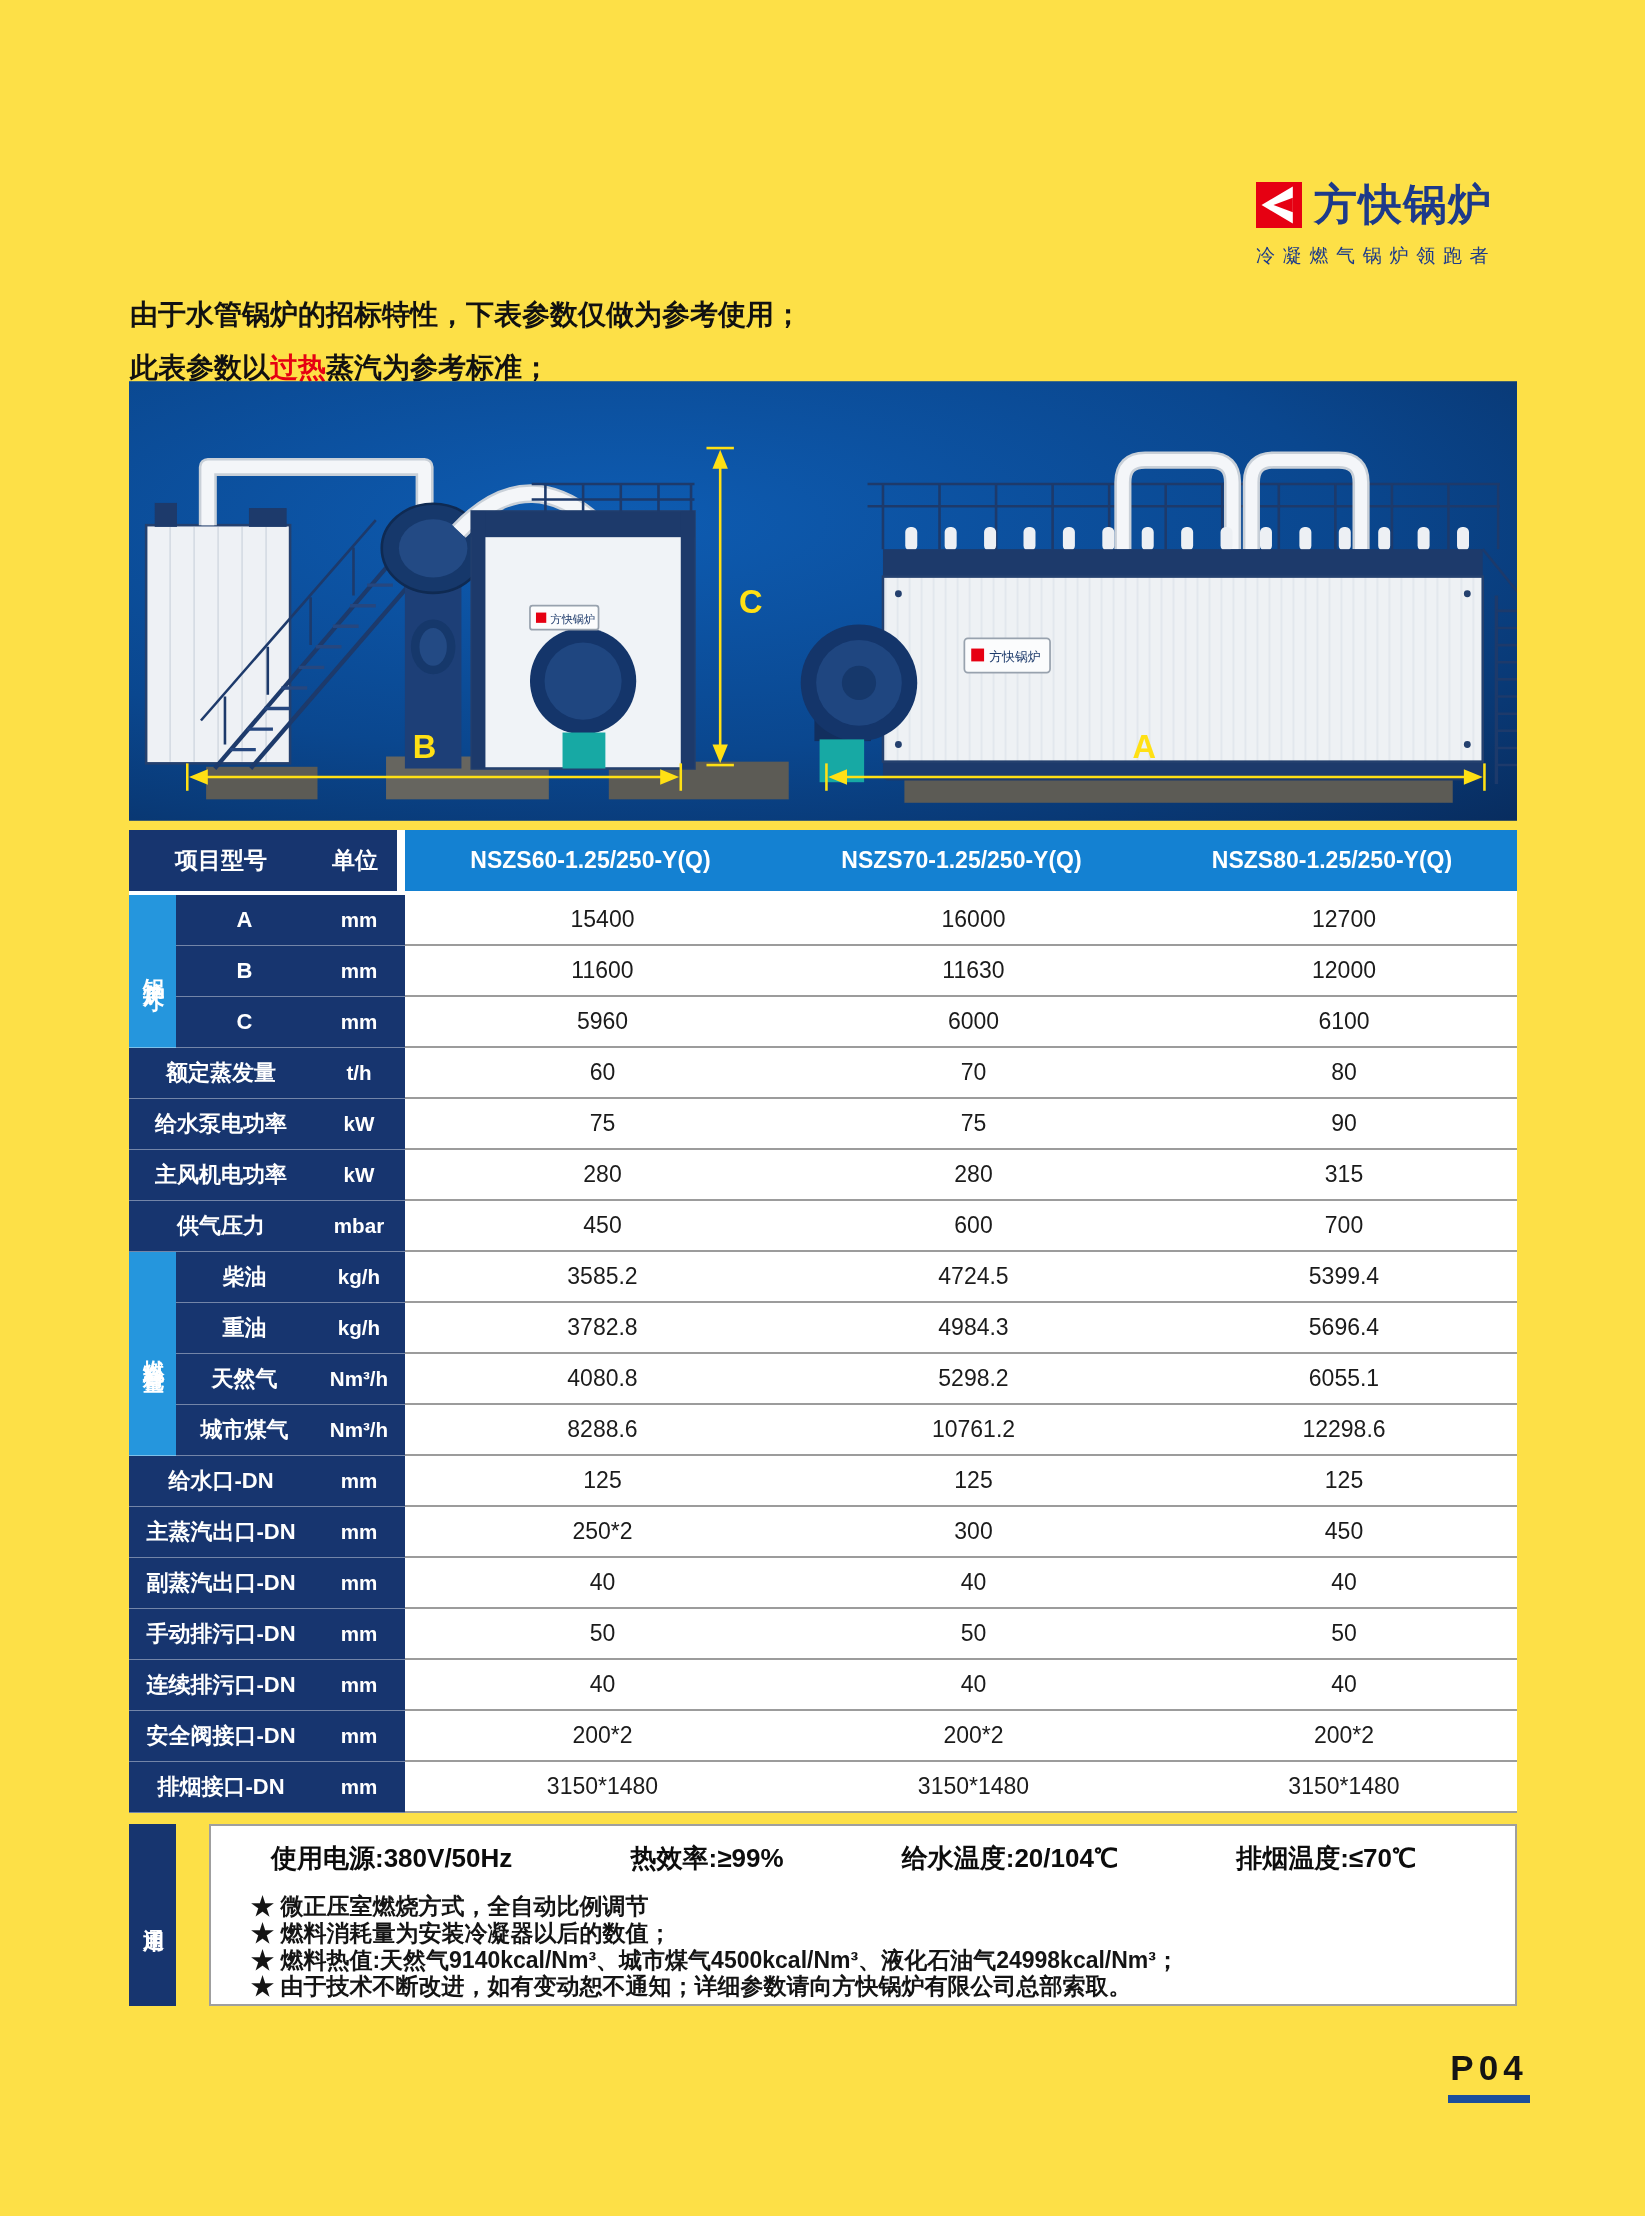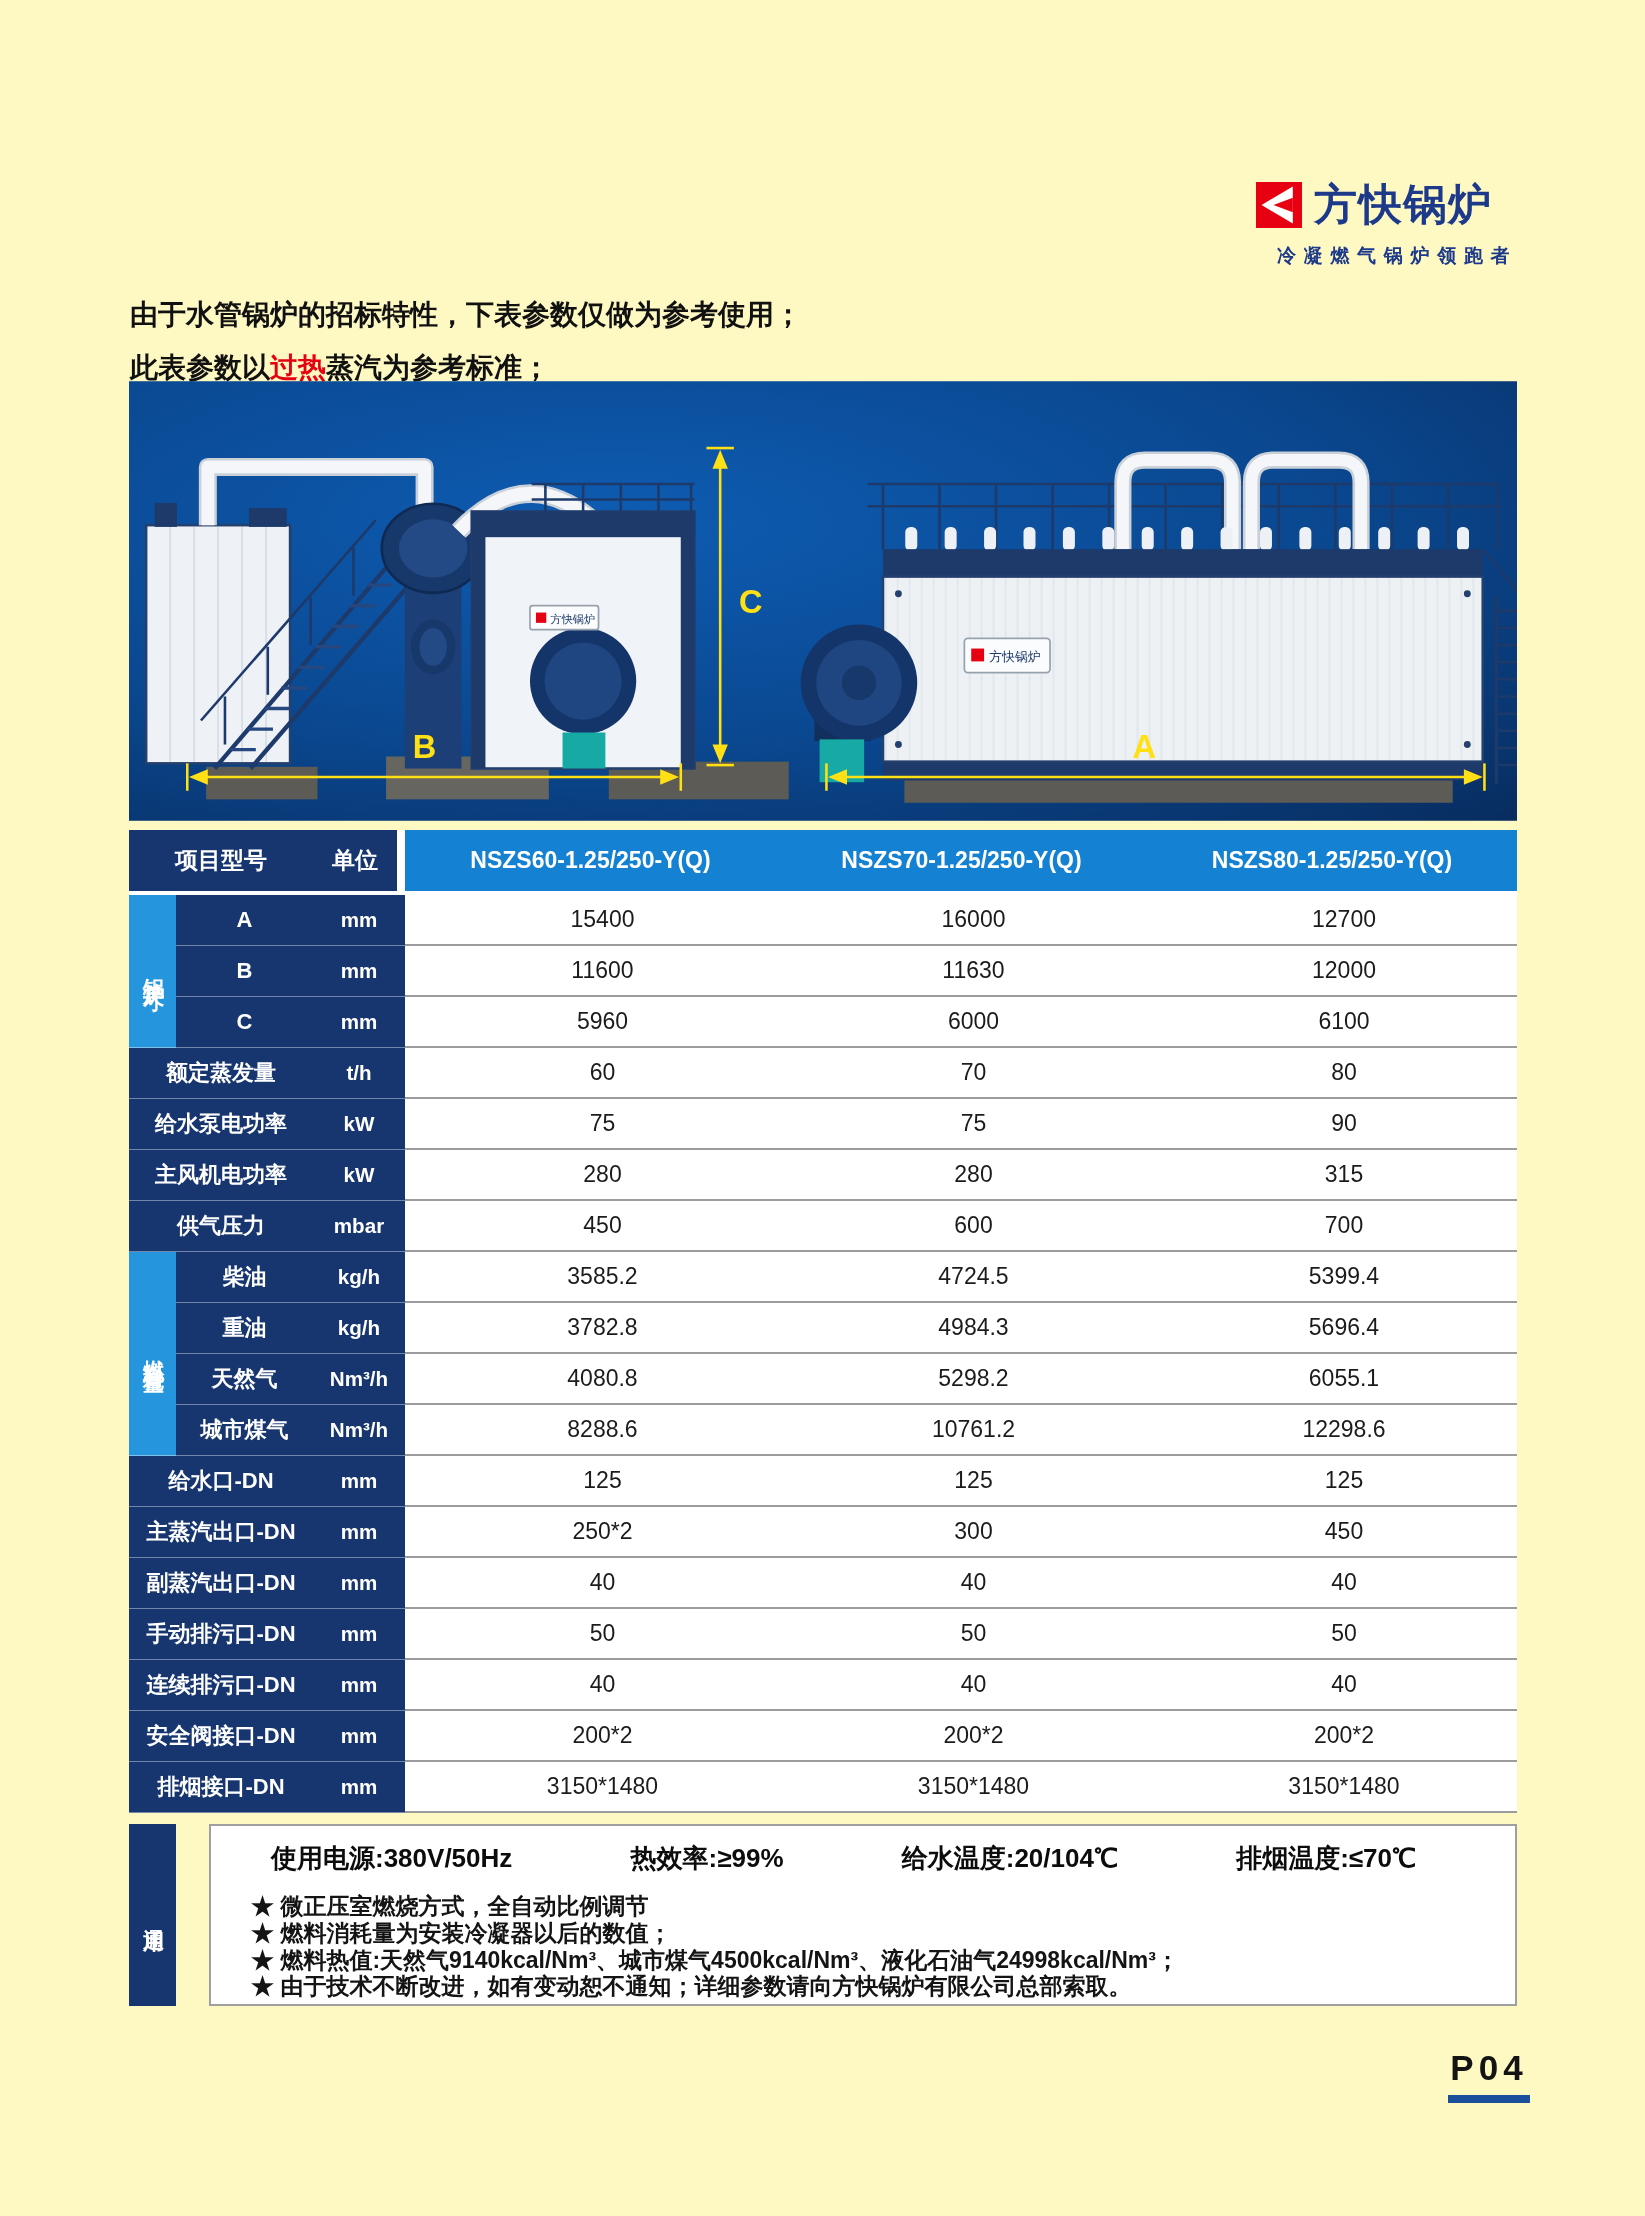--- a/index.html
+++ b/index.html
@@ -1,25 +1,25 @@
 <!DOCTYPE html>
 <html style="font-size:13.7px"><head>
 <meta charset="utf-8">
 <style>
   * { margin:0; padding:0; box-sizing:border-box; }
   html,body { background:#ffffff; }
   body { font-family:"Liberation Sans", sans-serif; }
-  .page { position:relative; width:1646px; height:2216px; background:#fef9c3; overflow:hidden; }
+  .page { position:relative; width:1646px; height:2216px; background:#fde047; overflow:hidden; }
 
   
   .logo { position:absolute; left:1256px; top:176px; width:257px; }
   .logo-top { display:flex; align-items:center; }
   .logo-mark { width:46px; height:46px; flex:0 0 46px; }
   .logo-brand { font-size:43px; font-weight:700; color:#1d3a8a; letter-spacing:1.7px; margin-left:12px; white-space:nowrap; }
-  .logo-tagline { margin-top:8.6px; font-size:19px; font-weight:700; color:#1d3a8a; letter-spacing:7.7px; white-space:nowrap;margin-left:21px; }
+  .logo-tagline { margin-top:8.6px; font-size:19px; font-weight:400; color:#1d3a8a; letter-spacing:7.7px; white-space:nowrap; }
 
   
   .intro { position:absolute; left:130px; top:288px; font-size:28px; font-weight:700; color:#111; line-height:53px; }
   .intro .hl { color:#e60012; }
 
   
   .diagram { position:absolute; left:129px; top:381px; width:1388px; height:440px; }
   .diagram svg { display:block; width:100%; height:100%; }
 
   

